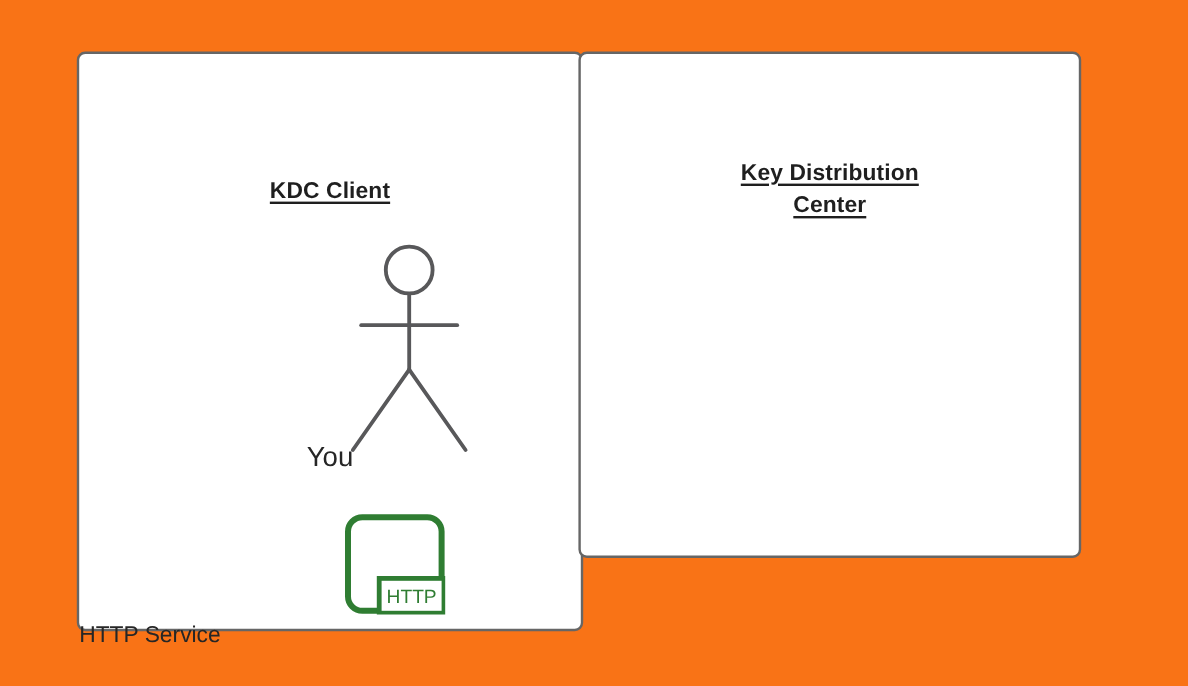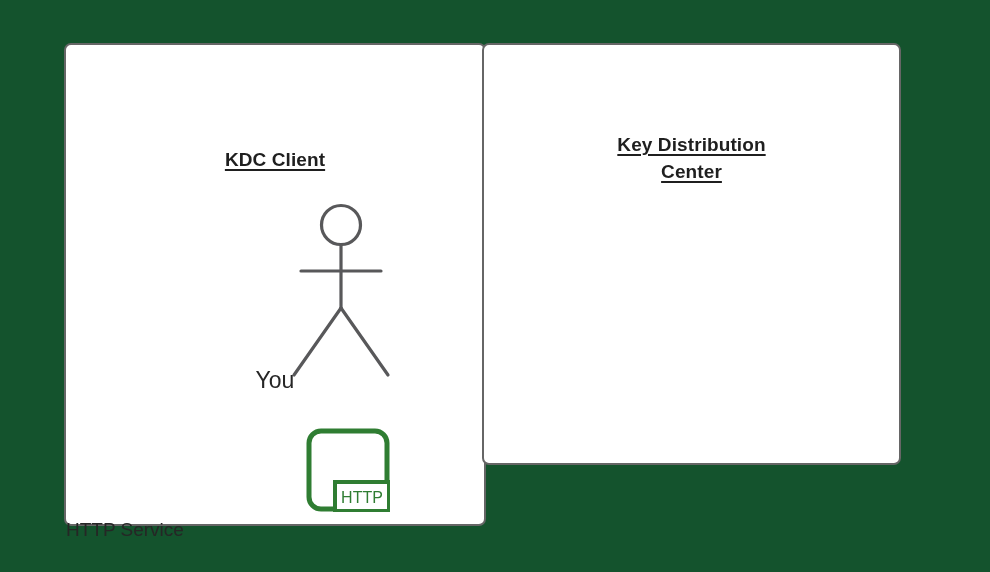--- a/index.html
+++ b/index.html
@@ -7,21 +7,21 @@
     padding: 0;
     background: #ffffff;
   }
   body {
     font-family: "Liberation Sans", sans-serif;
   }
   #canvas {
     position: relative;
     width: 990px;
     height: 572px;
-    background: #14532d;
+    background: #f97316;
     overflow: hidden;
   }
 
   
   .panel {
     position: absolute;
     box-sizing: border-box;
     background: #ffffff;
     border: 2px solid #666666;
     border-radius: 7px;
@@ -66,21 +66,21 @@
     text-align: center;
     color: #262626;
     font-size: 23px;
     line-height: 24px;
   }
   #label-you { top: 323px; }
 
   
   #http-icon {
     position: absolute;
-    left: 240px;
+    left: 221px;
     top: 383px;
     width: 72px;
     height: 84px;
   }
   #http-icon svg { display: block; }
   #label-http-service {
     position: absolute;
     top: 473px;
     left: 0;
     right: 0;

